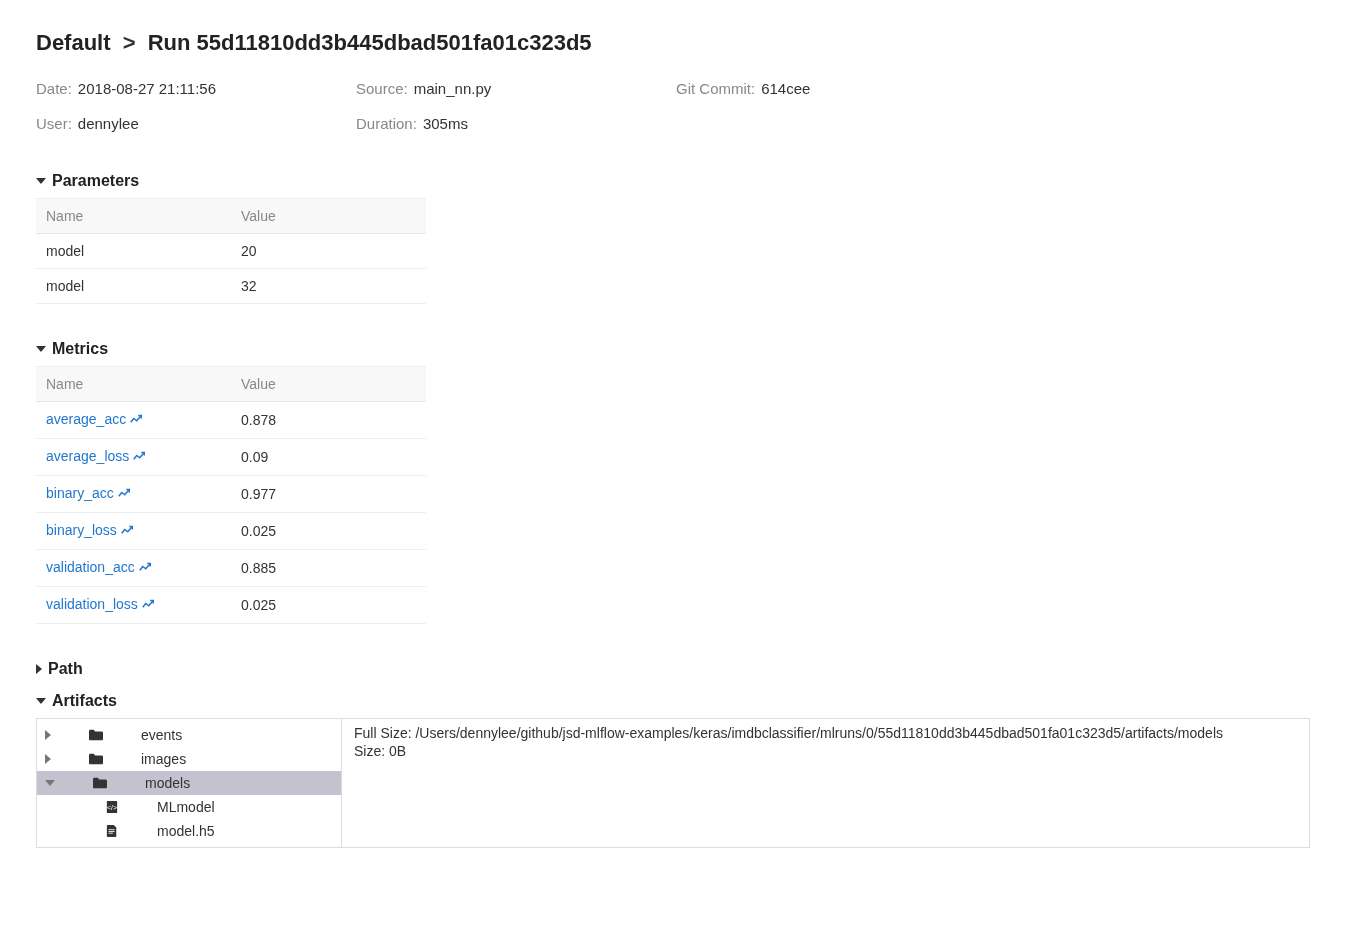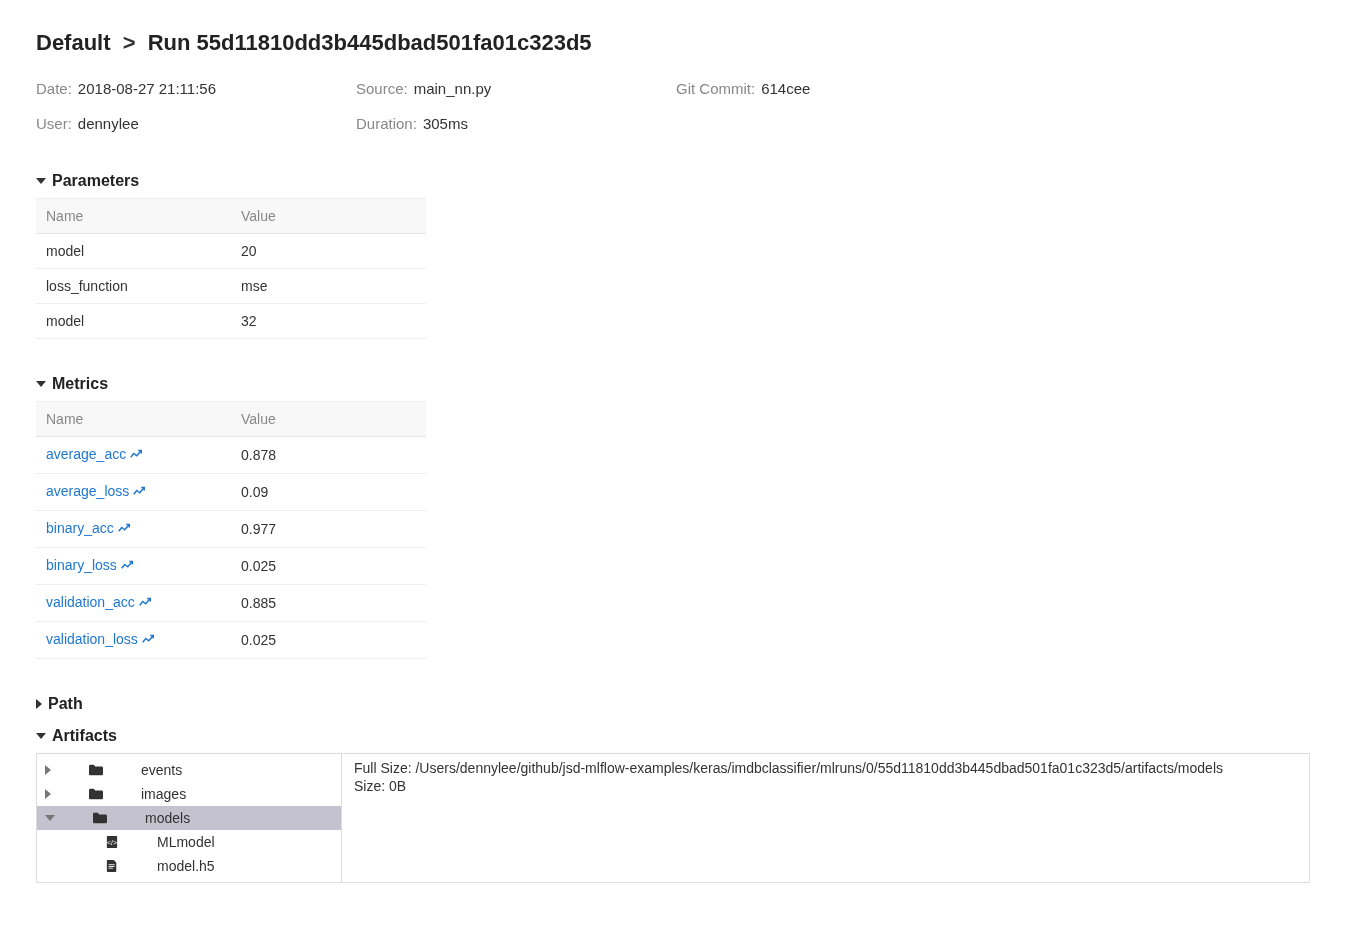--- a/index.html
+++ b/index.html
@@ -198,24 +198,20 @@
       <th>Name</th>
       <th>Value</th>
     </tr>
   </thead>
   <tbody id="params-body">
       <tr>
         <td>model</td>
         <td>20</td>
       </tr>
       <tr>
-        <td>loss_function</td>
-        <td>mse</td>
-      </tr>
-      <tr>
         <td>model</td>
         <td>32</td>
       </tr>
     </tbody>
 </table>
 
 <div class="section-header">
   <span class="caret caret-down"></span>
   <span>Metrics</span>
 </div>

